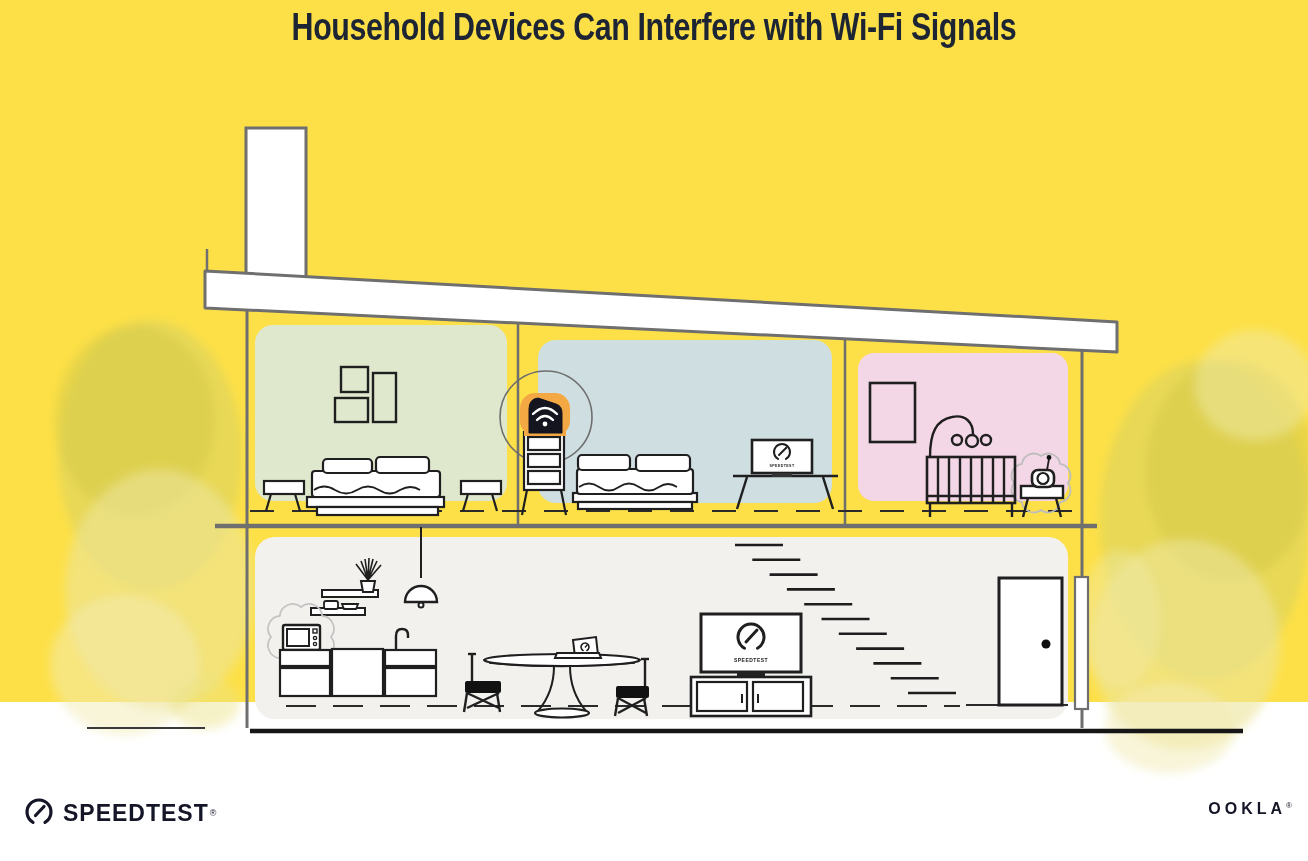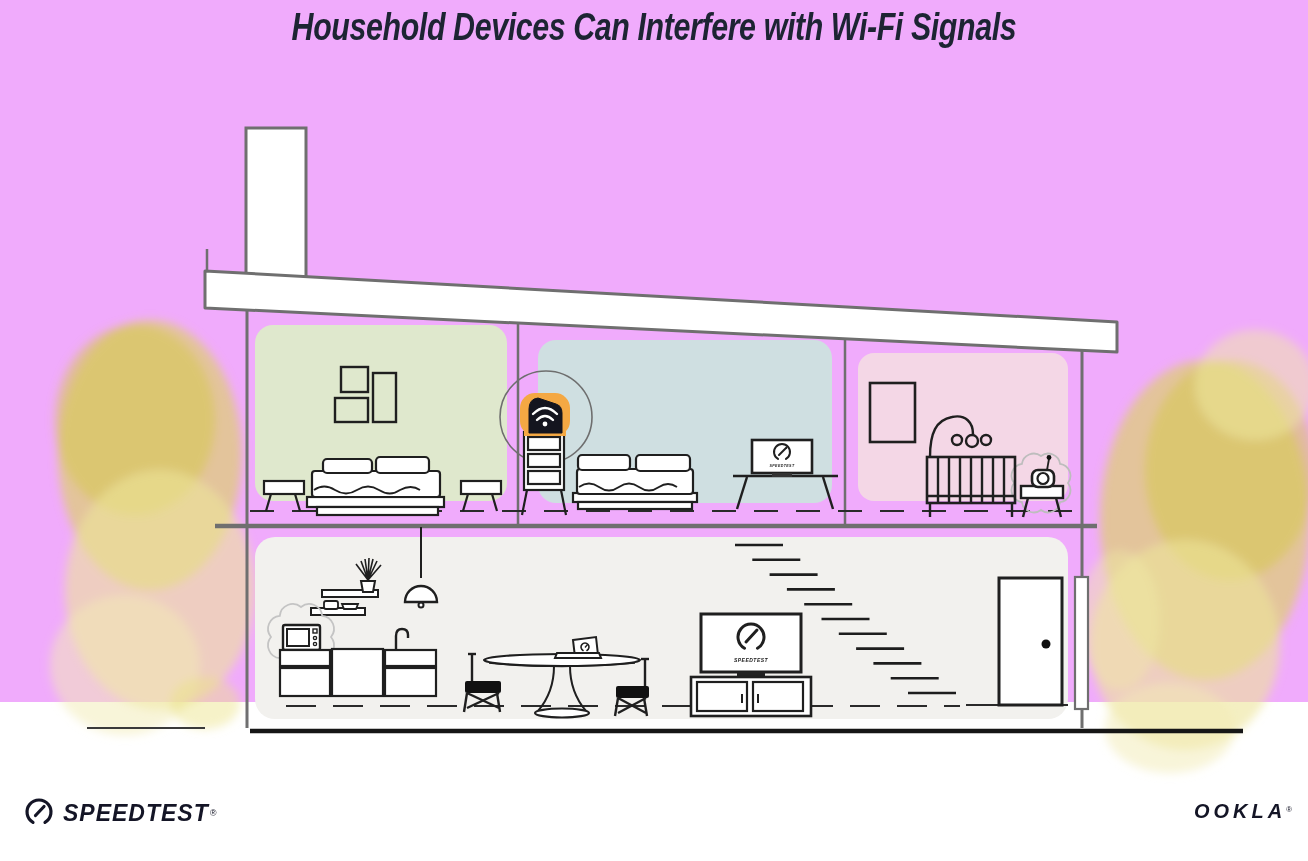--- a/index.html
+++ b/index.html
@@ -1,29 +1,29 @@
 <!DOCTYPE html>
 <html><head>
 <meta charset="utf-8">
 <style>
   html,body{margin:0;padding:0;background:#fff;width:1308px;height:861px;overflow:hidden;
     font-family:"Liberation Sans",sans-serif;}
-  .page{position:relative;width:1308px;height:702px;background:#f0abfc;font-style:italic;}
+  .page{position:relative;width:1308px;height:702px;background:#fde047;}
   header{position:absolute;top:4px;left:0;width:1308px;text-align:center;}
   .title{display:inline-block;transform:scaleX(.8);transform-origin:center;
     font-size:38px;font-weight:700;letter-spacing:-.5px;color:#1d2433;line-height:46px;margin:0;}
   .url{display:inline-block;transform:scaleX(.82);transform-origin:center;
     font-size:36px;font-weight:400;color:#383f4d;line-height:44px;}
   svg.scene{position:absolute;top:0;left:0;}
   footer{position:absolute;left:0;top:790px;width:1308px;height:60px;}
   .speedtest-logo{position:absolute;left:22px;top:6px;display:flex;align-items:center;color:#141526;}
   .speedtest-logo .word{font-size:23px;font-weight:700;letter-spacing:1px;margin-left:7px;}
   .speedtest-logo sup{font-size:9px;vertical-align:super;margin-left:1px;}
   .ookla-logo{position:absolute;right:16px;top:10px;color:#141526;}
-  .ookla-logo .word{font-size:20px;font-weight:700;letter-spacing:4px;}
+  .ookla-logo .word{font-size:16px;font-weight:700;letter-spacing:4px;}
   .ookla-logo sup{font-size:8px;vertical-align:super;}
   .tiny-label{font-family:"Liberation Sans",sans-serif;font-weight:700;fill:#1a1a1a;}
 </style>
 </head>
 <body>
 
 <div class="page">
 
   <header>
     <div><h1 class="title">Household Devices Can Interfere with Wi-Fi Signals</h1></div>

